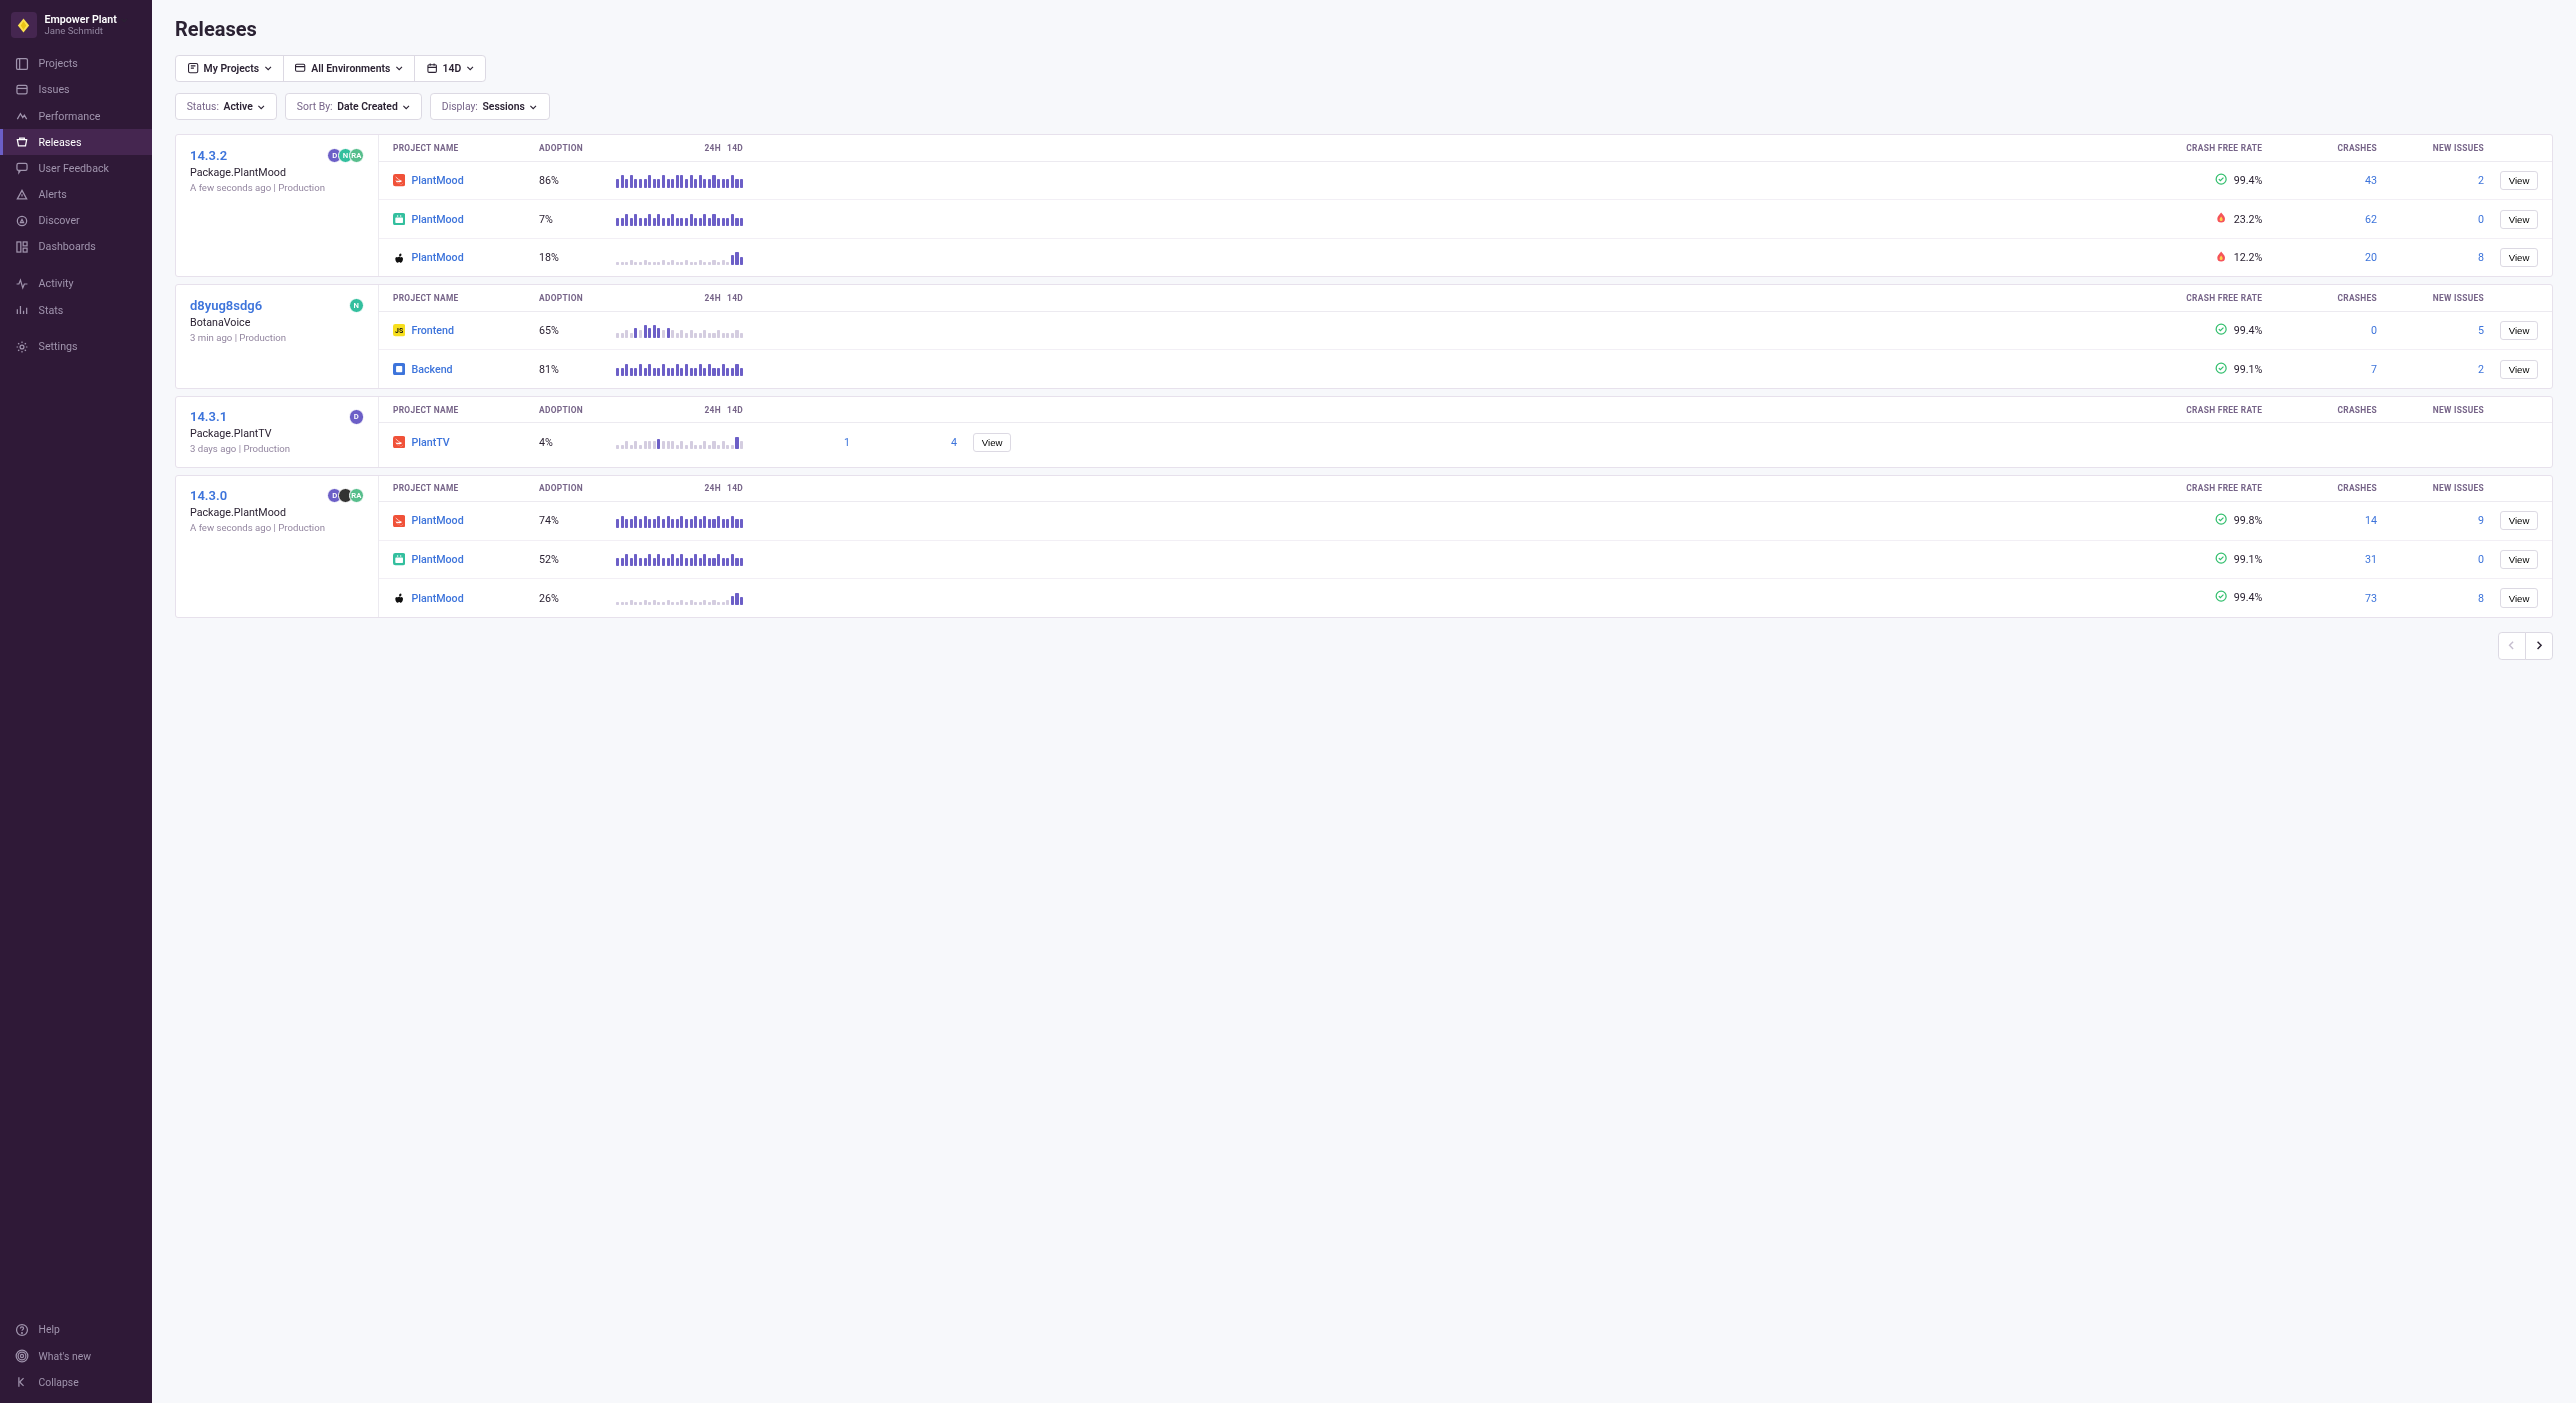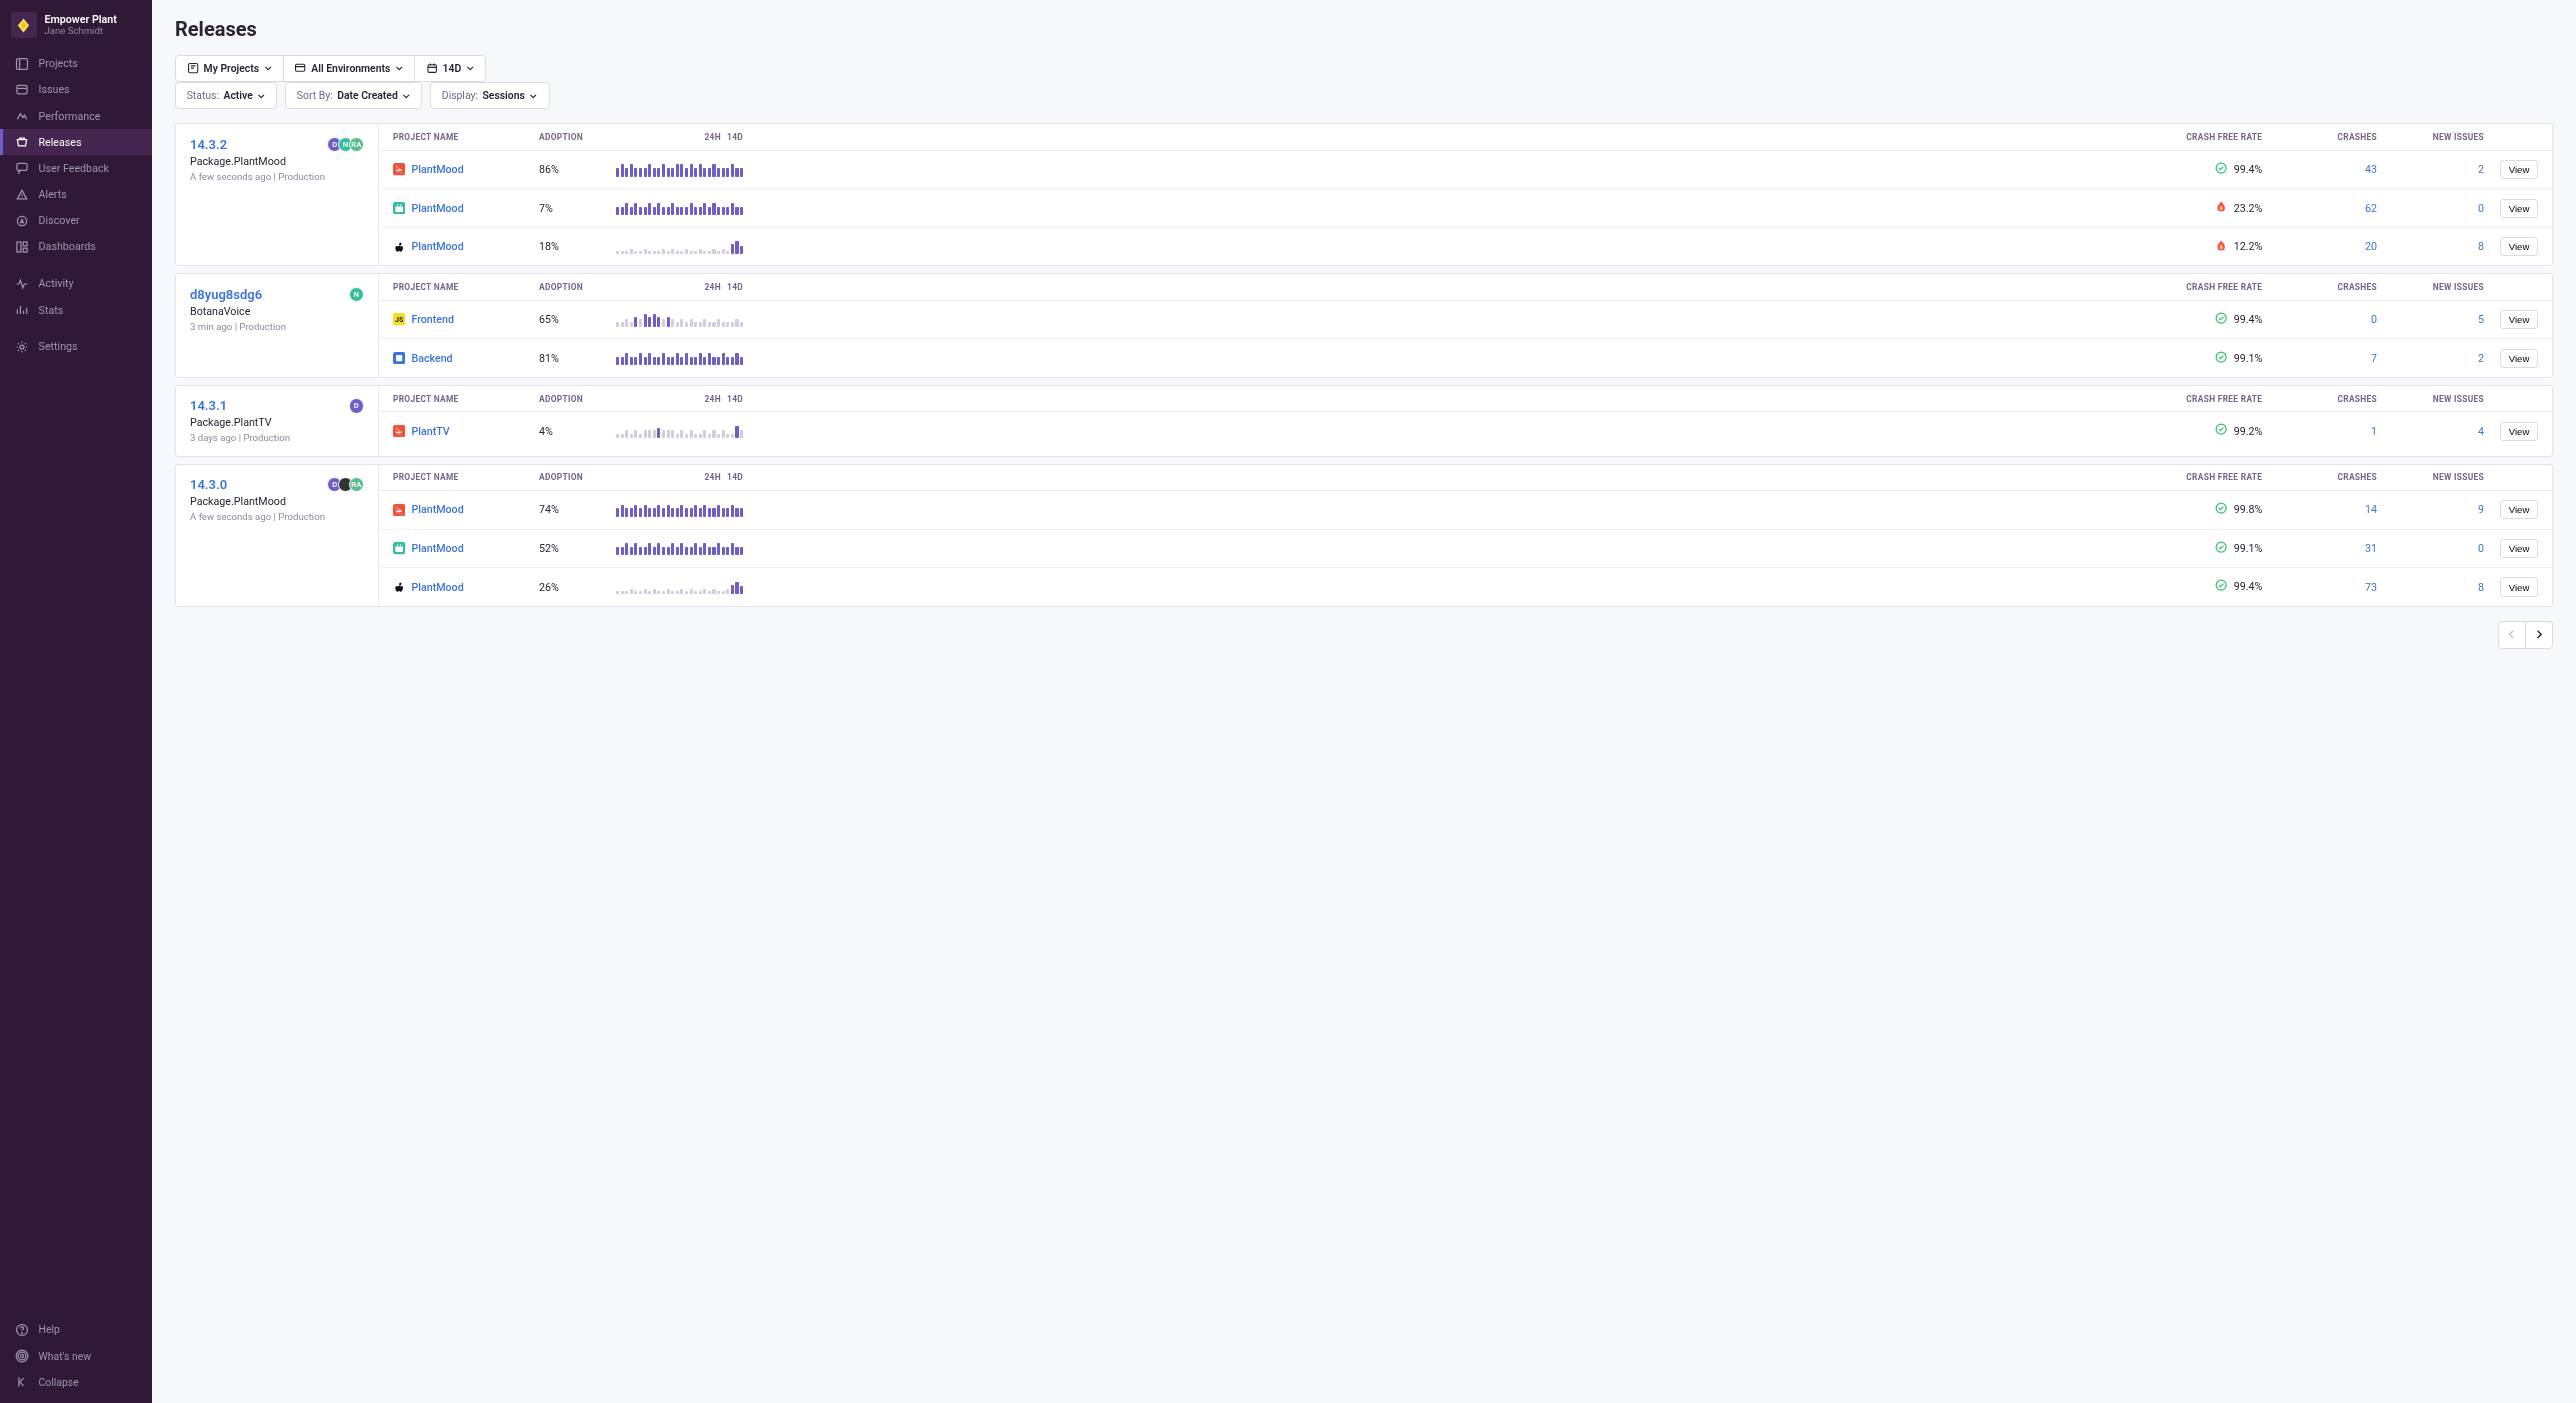--- a/index.html
+++ b/index.html
@@ -21,21 +21,21 @@
 .nav-item.active { color:#fff; background:#452650; border-left:3.1px solid #6c5fc7; padding-left:12.3px;}
 .nav-icon { width:14px; height:14px; flex:0 0 14px; display:flex; align-items:center; justify-content:center;}
 .nav-icon svg { width:14px; height:14px; stroke:currentColor; fill:none; stroke-width:1.6;}
 .nav-item.active .nav-icon svg { stroke:#fff; }
 .nav-bottom { padding-bottom:7.7px;}
 .nav-bottom .nav-item { font-size:10.4px;}
 
 .main { margin-left:152px; padding:17px 23px; flex:1;}
 h1.page-title { font-size:20px; font-weight:700; color:#2b2233; margin-bottom:14px;}
 
-.filter-bar { display:flex; gap:0; margin-bottom:0;}
+.filter-bar { display:flex; gap:0; margin-bottom:11px;}
 .filter-group { display:inline-flex; border:0.8px solid #dcd9e3; border-radius:3.8px; overflow:hidden; background:#fff;}
 .filter-btn { display:flex; align-items:center; gap:4.6px; padding:6.1px 10.7px; font-size:10.4px; font-weight:600; color:#2b2233; cursor:pointer; border-right:0.8px solid #dcd9e3;}
 .filter-btn:last-child{ border-right:none;}
 .filter-btn .fi { width:12.3px; height:12.3px; display:flex; align-items:center; justify-content:center;}
 
 .controls-row { display:flex; gap:7.7px; margin-bottom:14px; align-items:center;}
 .search { flex:1; display:flex; align-items:center; gap:6.1px; border:0.8px solid #dcd9e3; border-radius:3.8px; background:#fff; padding:6.1px 9.2px;}
 .search input { border:none; outline:none; flex:1; font-family: ui-monospace, Menlo, monospace; font-size:10px; color:#776589;}
 .pill-btn { display:flex; align-items:center; gap:4.6px; border:0.8px solid #dcd9e3; background:#fff; border-radius:3.8px; padding:6.1px 10.7px; font-size:10.4px; cursor:pointer;}
 .pill-btn .lbl { color:#776589; }
@@ -699,27 +699,20 @@
                   <span class="" style="height:4.6px"></span>
                   <span class="" style="height:7.7px"></span>
                   <span class="" style="height:4.6px"></span>
                   <span class="" style="height:7.7px"></span>
                   <span class="" style="height:4.6px"></span>
                   <span class="" style="height:4.6px"></span>
                   <span class="hot" style="height:12.3px"></span>
                   <span class="" style="height:7.7px"></span>
                 </div>
               </div>
-      <div class="col-cfr cfr-cell">
-                <span><svg class="cfii" viewBox="0 0 16 16">
-                    <circle cx="8" cy="8" r="6.5" fill="none" stroke="#33bf6e" stroke-width="1.6"></circle>
-                    <path d="M5 8l2 2 4-4" fill="none" stroke="#33bf6e" stroke-width="1.6"></path>
-                  </svg></span>
-                <span class="cfr-val">99.2%</span>
-              </div>
       <div class="col-crashes"><span class="num-link">1</span></div>
       <div class="col-issues"><span class="num-link">4</span></div>
       <div class="col-act"><button class="view-btn">View</button></div>
     </div>
     </div>
   </div>
         <div class="release-card">
     <div class="release-left">
       <div class="rl-head">
         <div>

